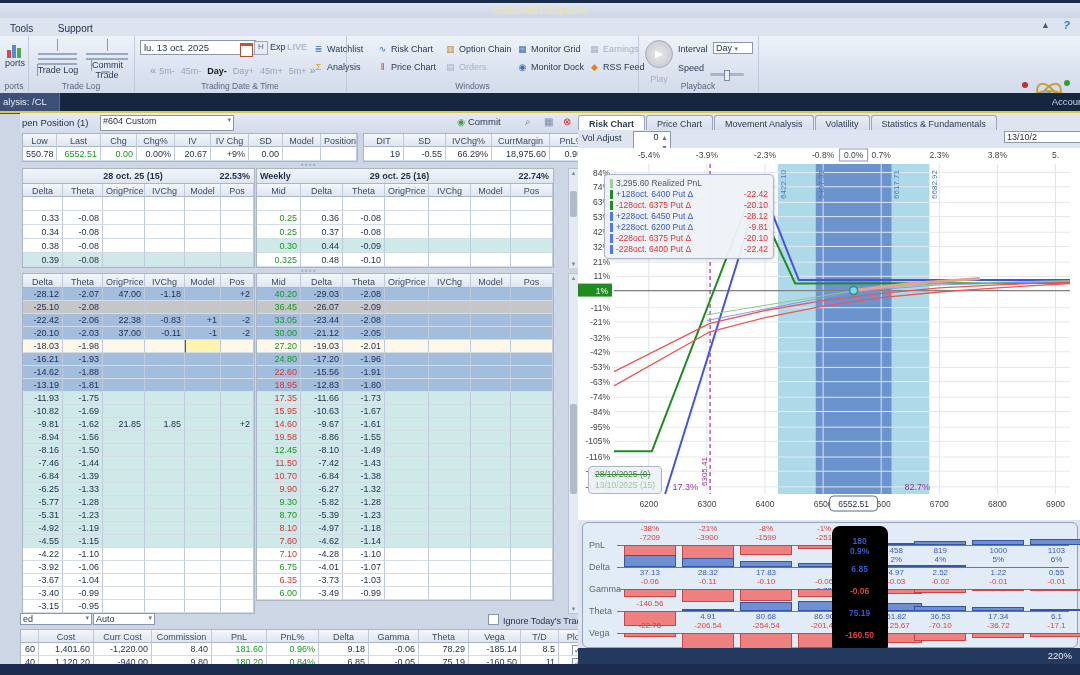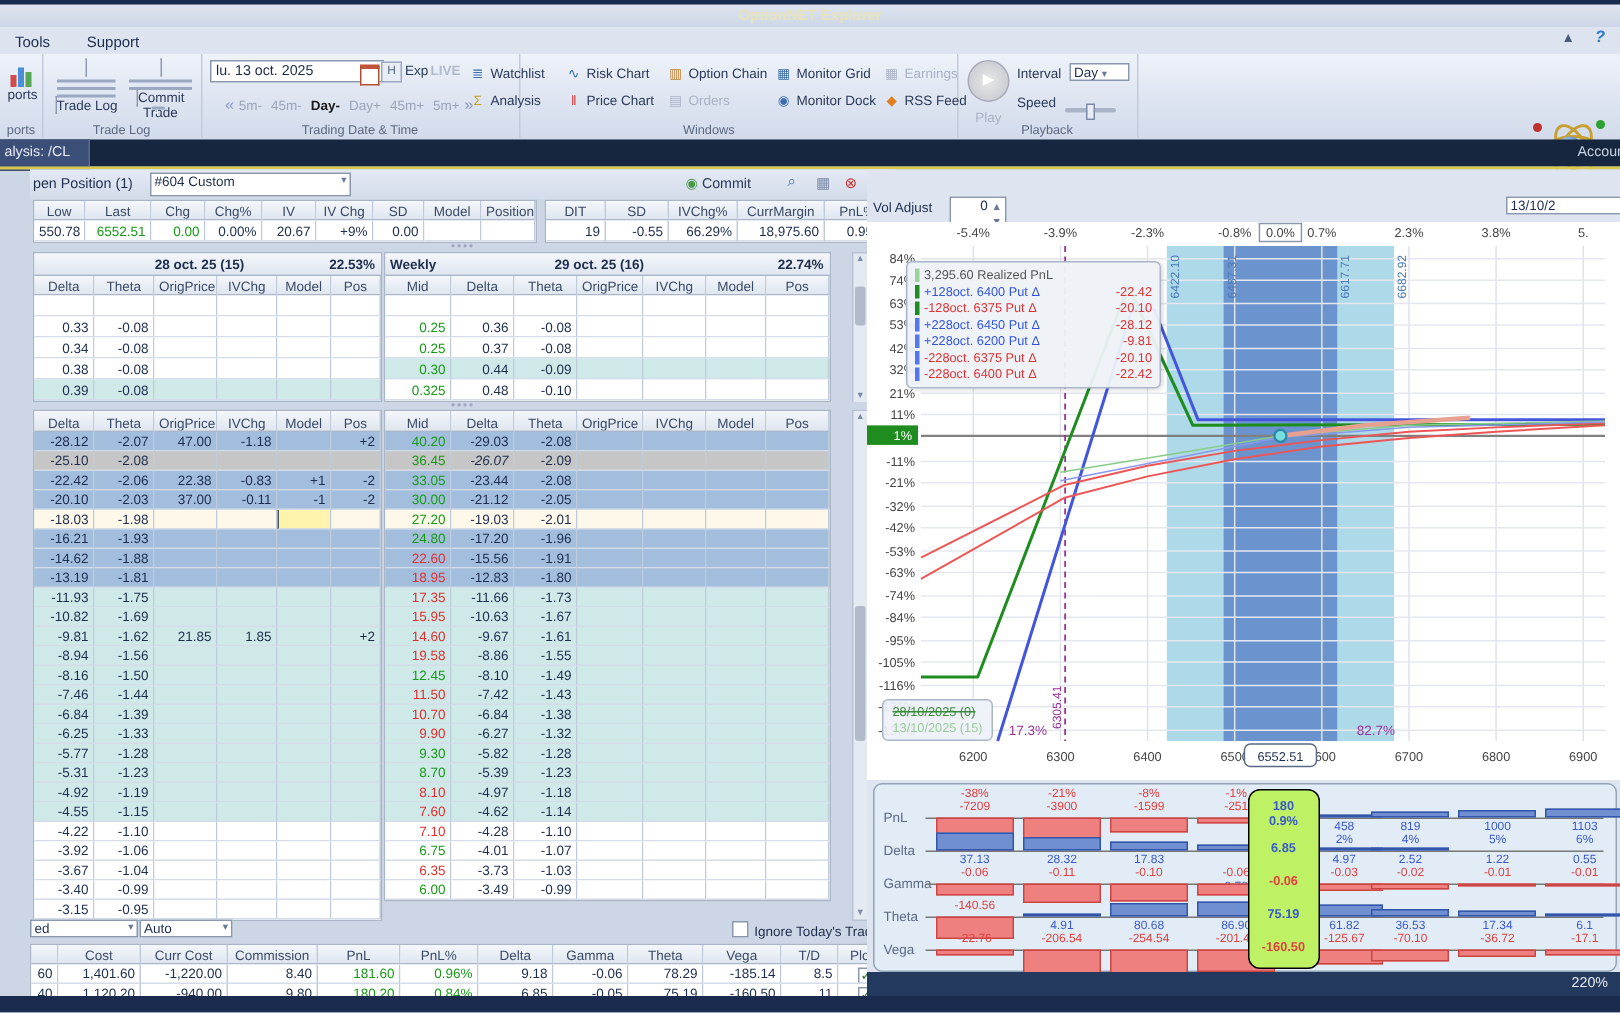--- a/index.html
+++ b/index.html
@@ -90,21 +90,21 @@
   .leg-val{text-align:right;}
   #date-legend{position:absolute;left:10px;top:318px;background:rgba(238,242,248,.92);border:1px solid #aab6c8;border-radius:4px;padding:2px 6px;font-size:8.5px;line-height:11px;}
   #greeks-panel{position:absolute;left:4px;top:409px;width:494px;height:124px;background:#e2ecf6;border:1px solid #93a4b8;border-radius:6px;}
   .gk-label{position:absolute;font-size:9px;color:#5a6a84;}
   .gk-base{position:absolute;height:1px;background:#777;}
   .gk-bar-red{position:absolute;background:#ee8080;border:1px solid #cc4444;box-sizing:border-box;}
   .gk-bar-blue{position:absolute;background:#6f8fd0;border:1px solid #3355aa;box-sizing:border-box;}
   .gk-txt{position:absolute;font-size:8px;line-height:8.5px;text-align:center;white-space:nowrap;}
   .gk-red{color:#e04040;}
   .gk-blue{color:#3a5acc;}
-  #gk-pill{position:absolute;background:#bef264;border:1px solid #000000;border-radius:8px;}
+  #gk-pill{position:absolute;background:#000000;border:5px solid #000000;border-radius:8px;}
   .gk-pill-val{position:absolute;width:100%;text-align:center;font-size:8.5px;font-weight:bold;}
   #rp-status{position:absolute;left:578px;top:648px;width:502px;height:16px;background:#24395e;color:#e8ecf5;font-size:9.5px;text-align:right;padding-top:2px;box-sizing:border-box;}
   #rp-status span{margin-right:8px;}
   #bottom-strip{left:0;top:664px;width:1080px;height:11px;background:#1b2b4d;}
 </style>
 </head>
 <body>
 
 <div id="titlebar" class="abs">
   <div class="title">OptionNET Explorer</div>
@@ -592,21 +592,21 @@
         <span class="g-cell txt-green" style="width: 44px; height: 13px; line-height: 13px; background: inherit;">40.20</span>
         <span class="g-cell" style="width: 42px; height: 13px; line-height: 13px; background: inherit;">-29.03</span>
         <span class="g-cell" style="width: 42px; height: 13px; line-height: 13px; background: inherit;">-2.08</span>
         <span class="g-cell" style="width: 44px; height: 13px; line-height: 13px; background: inherit;"></span>
         <span class="g-cell" style="width: 42px; height: 13px; line-height: 13px; background: inherit;"></span>
         <span class="g-cell" style="width: 40px; height: 13px; line-height: 13px; background: inherit;"></span>
         <span class="g-cell" style="width: 42px; height: 13px; line-height: 13px; background: inherit;"></span>
       </div>
       <div class="g-row bg-gray">
         <span class="g-cell txt-green" style="width: 44px; height: 13px; line-height: 13px; background: inherit;">36.45</span>
-        <span class="g-cell" style="width: 42px; height: 13px; line-height: 13px; background: inherit; font-style: italic;">-26.07</span>
+        <span class="g-cell" style="width: 42px; height: 13px; line-height: 13px; background: inherit;">-26.07</span>
         <span class="g-cell" style="width: 42px; height: 13px; line-height: 13px; background: inherit;">-2.09</span>
         <span class="g-cell" style="width: 44px; height: 13px; line-height: 13px; background: inherit;"></span>
         <span class="g-cell" style="width: 42px; height: 13px; line-height: 13px; background: inherit;"></span>
         <span class="g-cell" style="width: 40px; height: 13px; line-height: 13px; background: inherit;"></span>
         <span class="g-cell" style="width: 42px; height: 13px; line-height: 13px; background: inherit;"></span>
       </div>
       <div class="g-row bg-blue">
         <span class="g-cell txt-green" style="width: 44px; height: 13px; line-height: 13px; background: inherit;">33.05</span>
         <span class="g-cell" style="width: 42px; height: 13px; line-height: 13px; background: inherit;">-23.44</span>
         <span class="g-cell" style="width: 42px; height: 13px; line-height: 13px; background: inherit;">-2.08</span>
@@ -855,20 +855,21 @@
         <span class="g-cell" style="width: 50px; height: 13px; line-height: 13px; background: inherit;">-0.05</span>
         <span class="g-cell" style="width: 50px; height: 13px; line-height: 13px; background: inherit;">75.19</span>
         <span class="g-cell" style="width: 52px; height: 13px; line-height: 13px; background: inherit;">-160.50</span>
         <span class="g-cell" style="width: 38px; height: 13px; line-height: 13px; background: inherit;">11</span>
         <span class="g-cell" style="width: 32px; height: 13px; line-height: 13px; background: inherit;"><span class="checkbox checked">✓</span></span>
       </div>
     </div>
 </div>
 
 <div id="right-panel" class="abs">
+  <div id="rp-tabs"><span class="rp-tab active">Risk Chart</span><span class="rp-tab">Price Chart</span><span class="rp-tab">Movement Analysis</span><span class="rp-tab">Volatility</span><span class="rp-tab">Statistics &amp; Fundamentals</span></div>
   <div id="rp-controls">
     <span style="position:absolute;left:4px;top:3px;">Vol Adjust</span>
     <span class="dd" style="position:absolute;left:55px;top:1px;width:32px;text-align:right;"><span>0</span> <span class="arr">▲<br>▼</span></span>
     <span style="position:absolute;right:78px;top:21px;">Projection</span>
     <span class="dd" style="position:absolute;right:-6px;top:1px;width:76px;"><span>13/10/2</span></span>
   </div>
   <div id="chart-wrap">
     <svg id="chart-svg" width="502" height="372" xmlns="http://www.w3.org/2000/svg">
         <rect x="199.8695541401276" y="16" width="151.50817834394888" height="330" fill="#aed9e8"></rect>
         <rect x="237.7495031847136" y="16" width="75.74828025477689" height="330" fill="#6b94cf"></rect>

